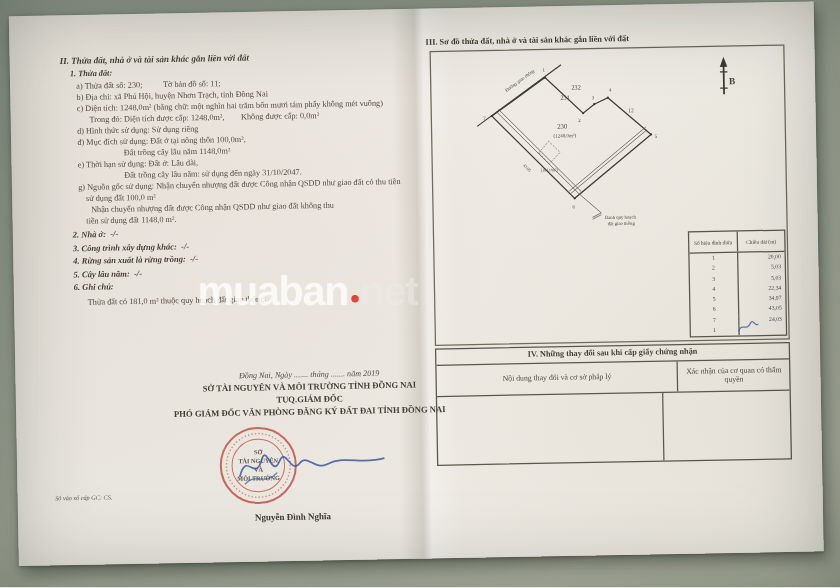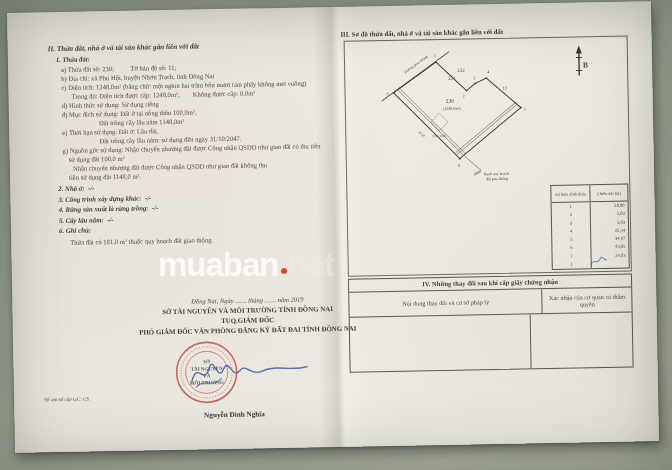--- a/index.html
+++ b/index.html
@@ -229,16 +229,16 @@
         <div class="rcol">Xác nhận của cơ quan có thẩm quyền</div>
       </div>
       <div class="body">
         <div class="lcol"></div>
         <div class="rcol"></div>
       </div>
     </div>
 
   </div>
 
-  <div class="abs wm" style="left:158px;top:214px;margin-top:32px;">
+  <div class="abs wm" style="left:158px;top:214px;">
     <span class="m">muaban</span><span class="dot"></span><span class="t">net</span>
   </div>
 </div>
 
 </body></html>

